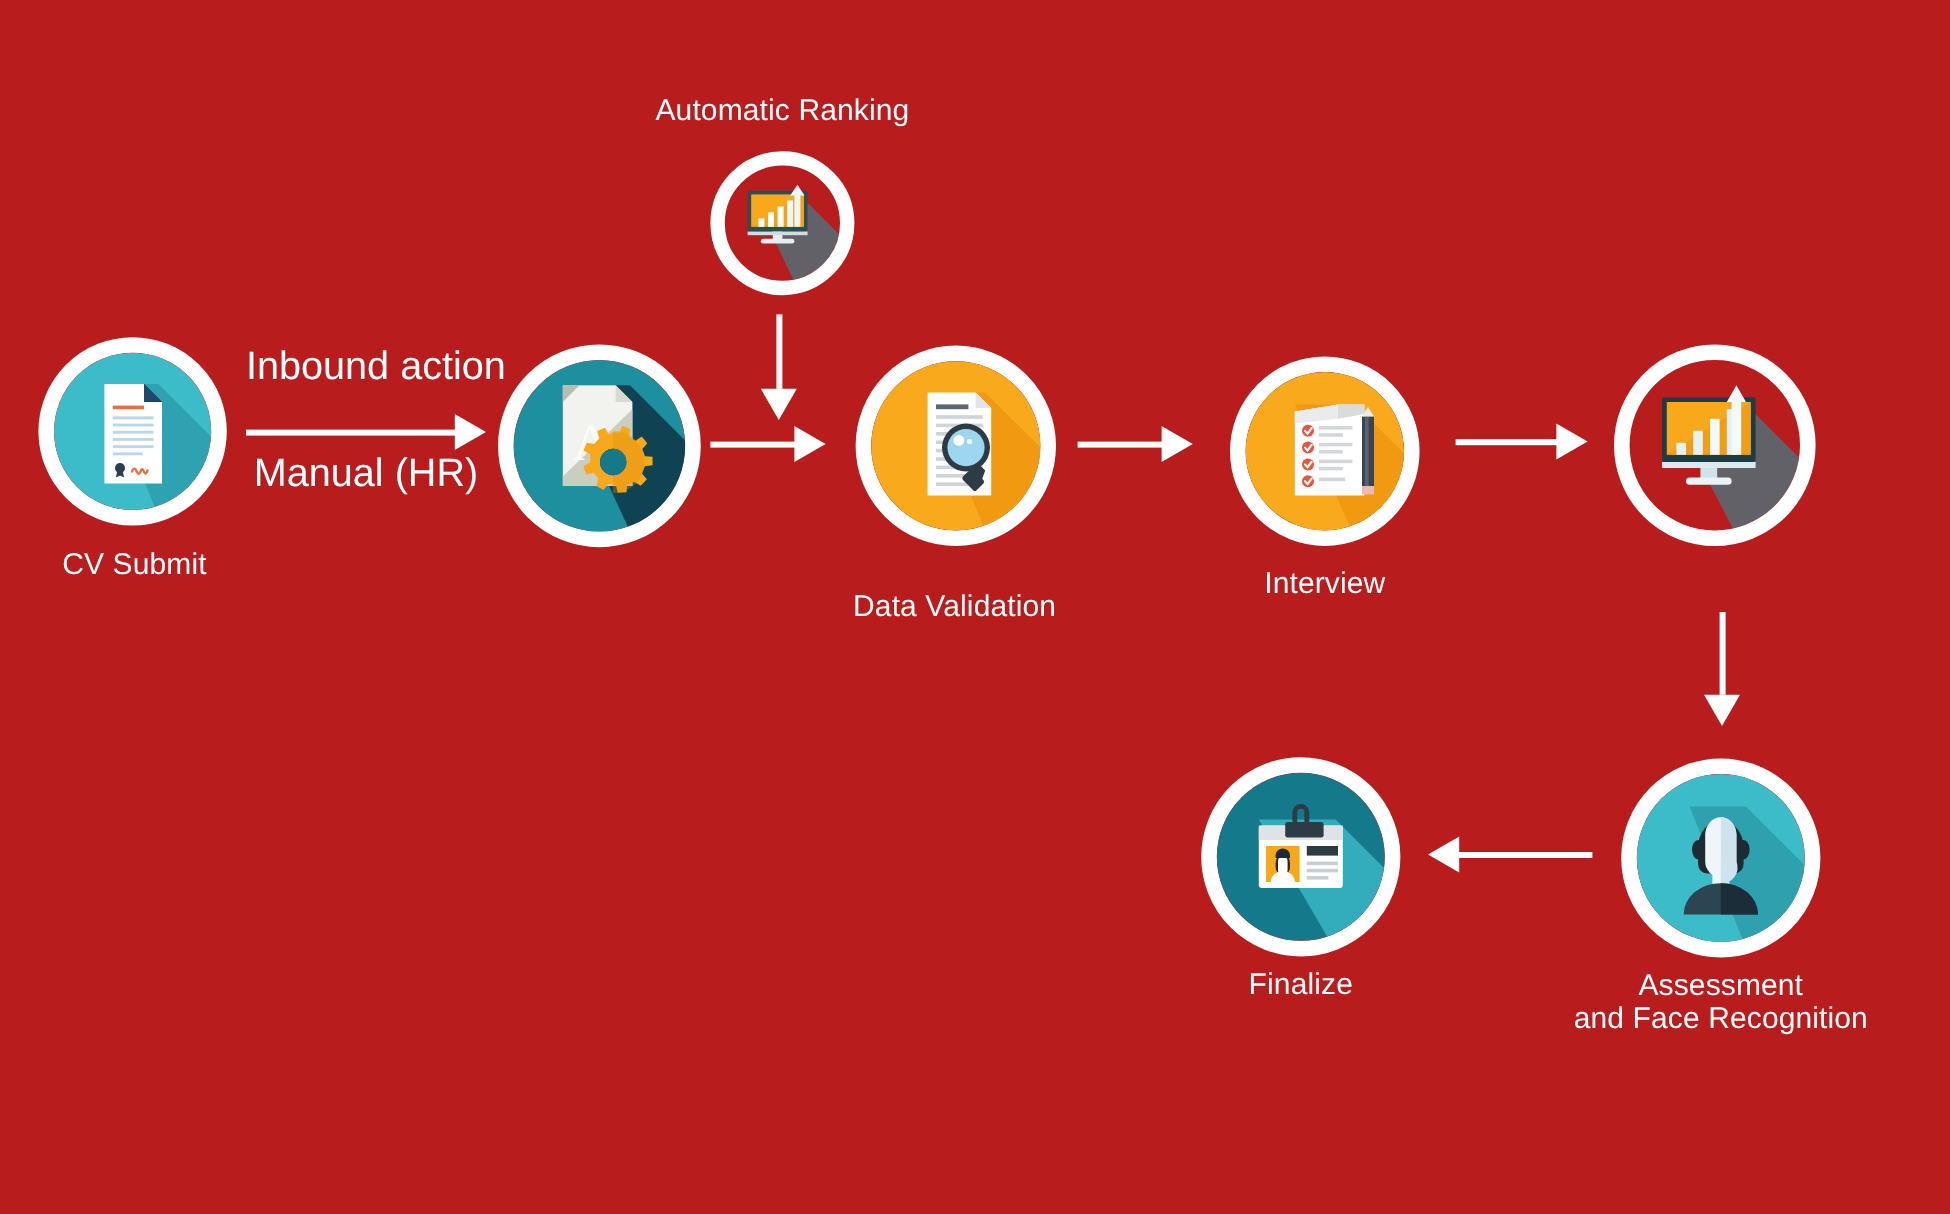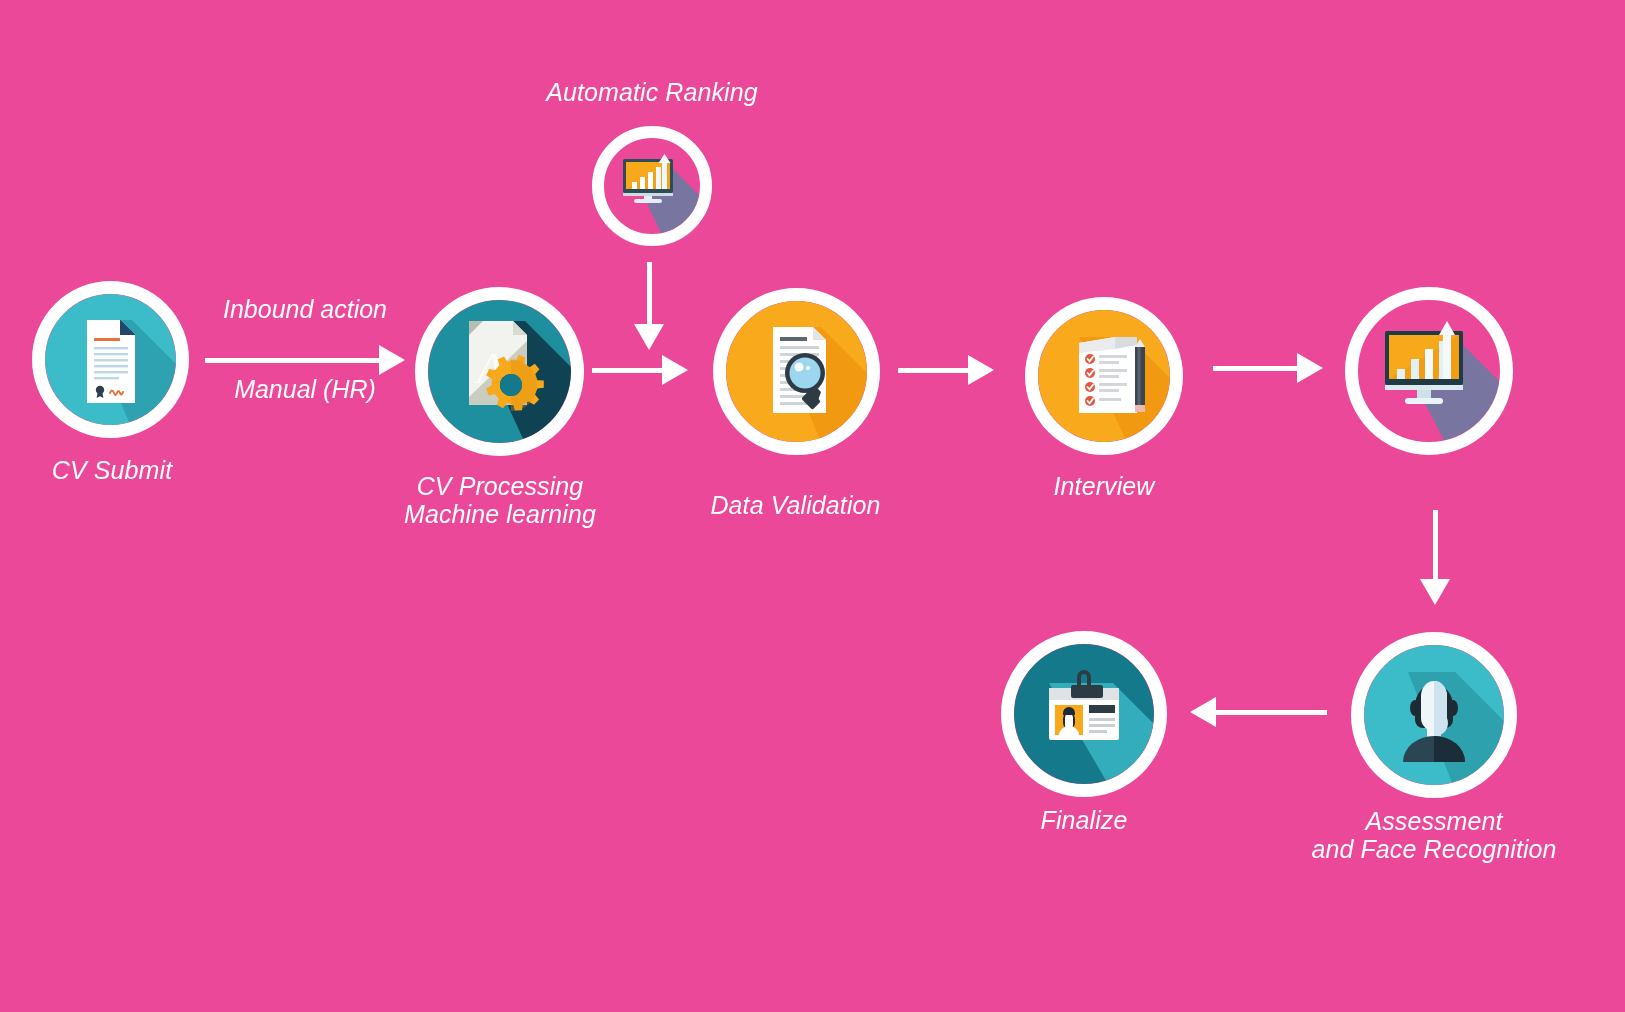--- a/index.html
+++ b/index.html
@@ -6,22 +6,21 @@
   html, body {
     width: 1625px;
     height: 1012px;
     overflow: hidden;
     font-family: "Liberation Sans", sans-serif;
   }
   #canvas {
     position: relative;
     width: 1625px;
     height: 1012px;
-    background: #ec4899;
-    font-style: italic;
+    background: #b91c1c;
   }
 
   
   .node {
     position: absolute;
   }
   .ring {
     position: absolute;
     border-radius: 50%;
     border: 13px solid #ffffff;
@@ -85,21 +84,21 @@
     position: absolute;
     left: 0; bottom: 0;
     width: 0; height: 0;
     border-left: 15px solid transparent;
     border-right: 15px solid transparent;
     border-top: 26px solid #ffffff;
   }
   .edge-label {
     position: absolute;
     color: #ffffff;
-    font-size: 25px;
+    font-size: 33px;
     text-align: center;
     white-space: nowrap;
   }
   svg { display: block; }
 </style>
 </head>
 <body>
 
 <div id="canvas">
 
@@ -206,22 +205,20 @@
                      L-13.3 -25.8 L-6.9 -28.5 L-3.6 -23 Z" fill="#f7a81b"></path>
             <circle cx="0" cy="0" r="11" fill="#1d8f9e"></circle>
             <circle cx="0" cy="0" r="11" fill="#126273"></circle>
 
             <path d="M0 -26 L0 26 A26 26 0 0 0 0 -26 Z" fill="#e08f0c" opacity=".35"></path>
             <circle cx="0" cy="0" r="11" fill="#14798a"></circle>
           </g>
         </svg>
       </div>
     </div>
-    <div class="label" style="left:-45px; top:185px; width:260px;">CV Processing
-Machine learning</div>
   </div>
 
   <div class="arrow-h right" style="left:592px; top:355px; width:96px;">
     <div class="shaft" style="width:72px;"></div>
     <div class="head"></div>
   </div>
 
   <div class="node" style="left:713px; top:288px; width:167px; height:167px;">
     <div class="ring" style="left:0; top:0; width:167px; height:167px;">
       <div class="disc" style="background:#f8a91c;">

